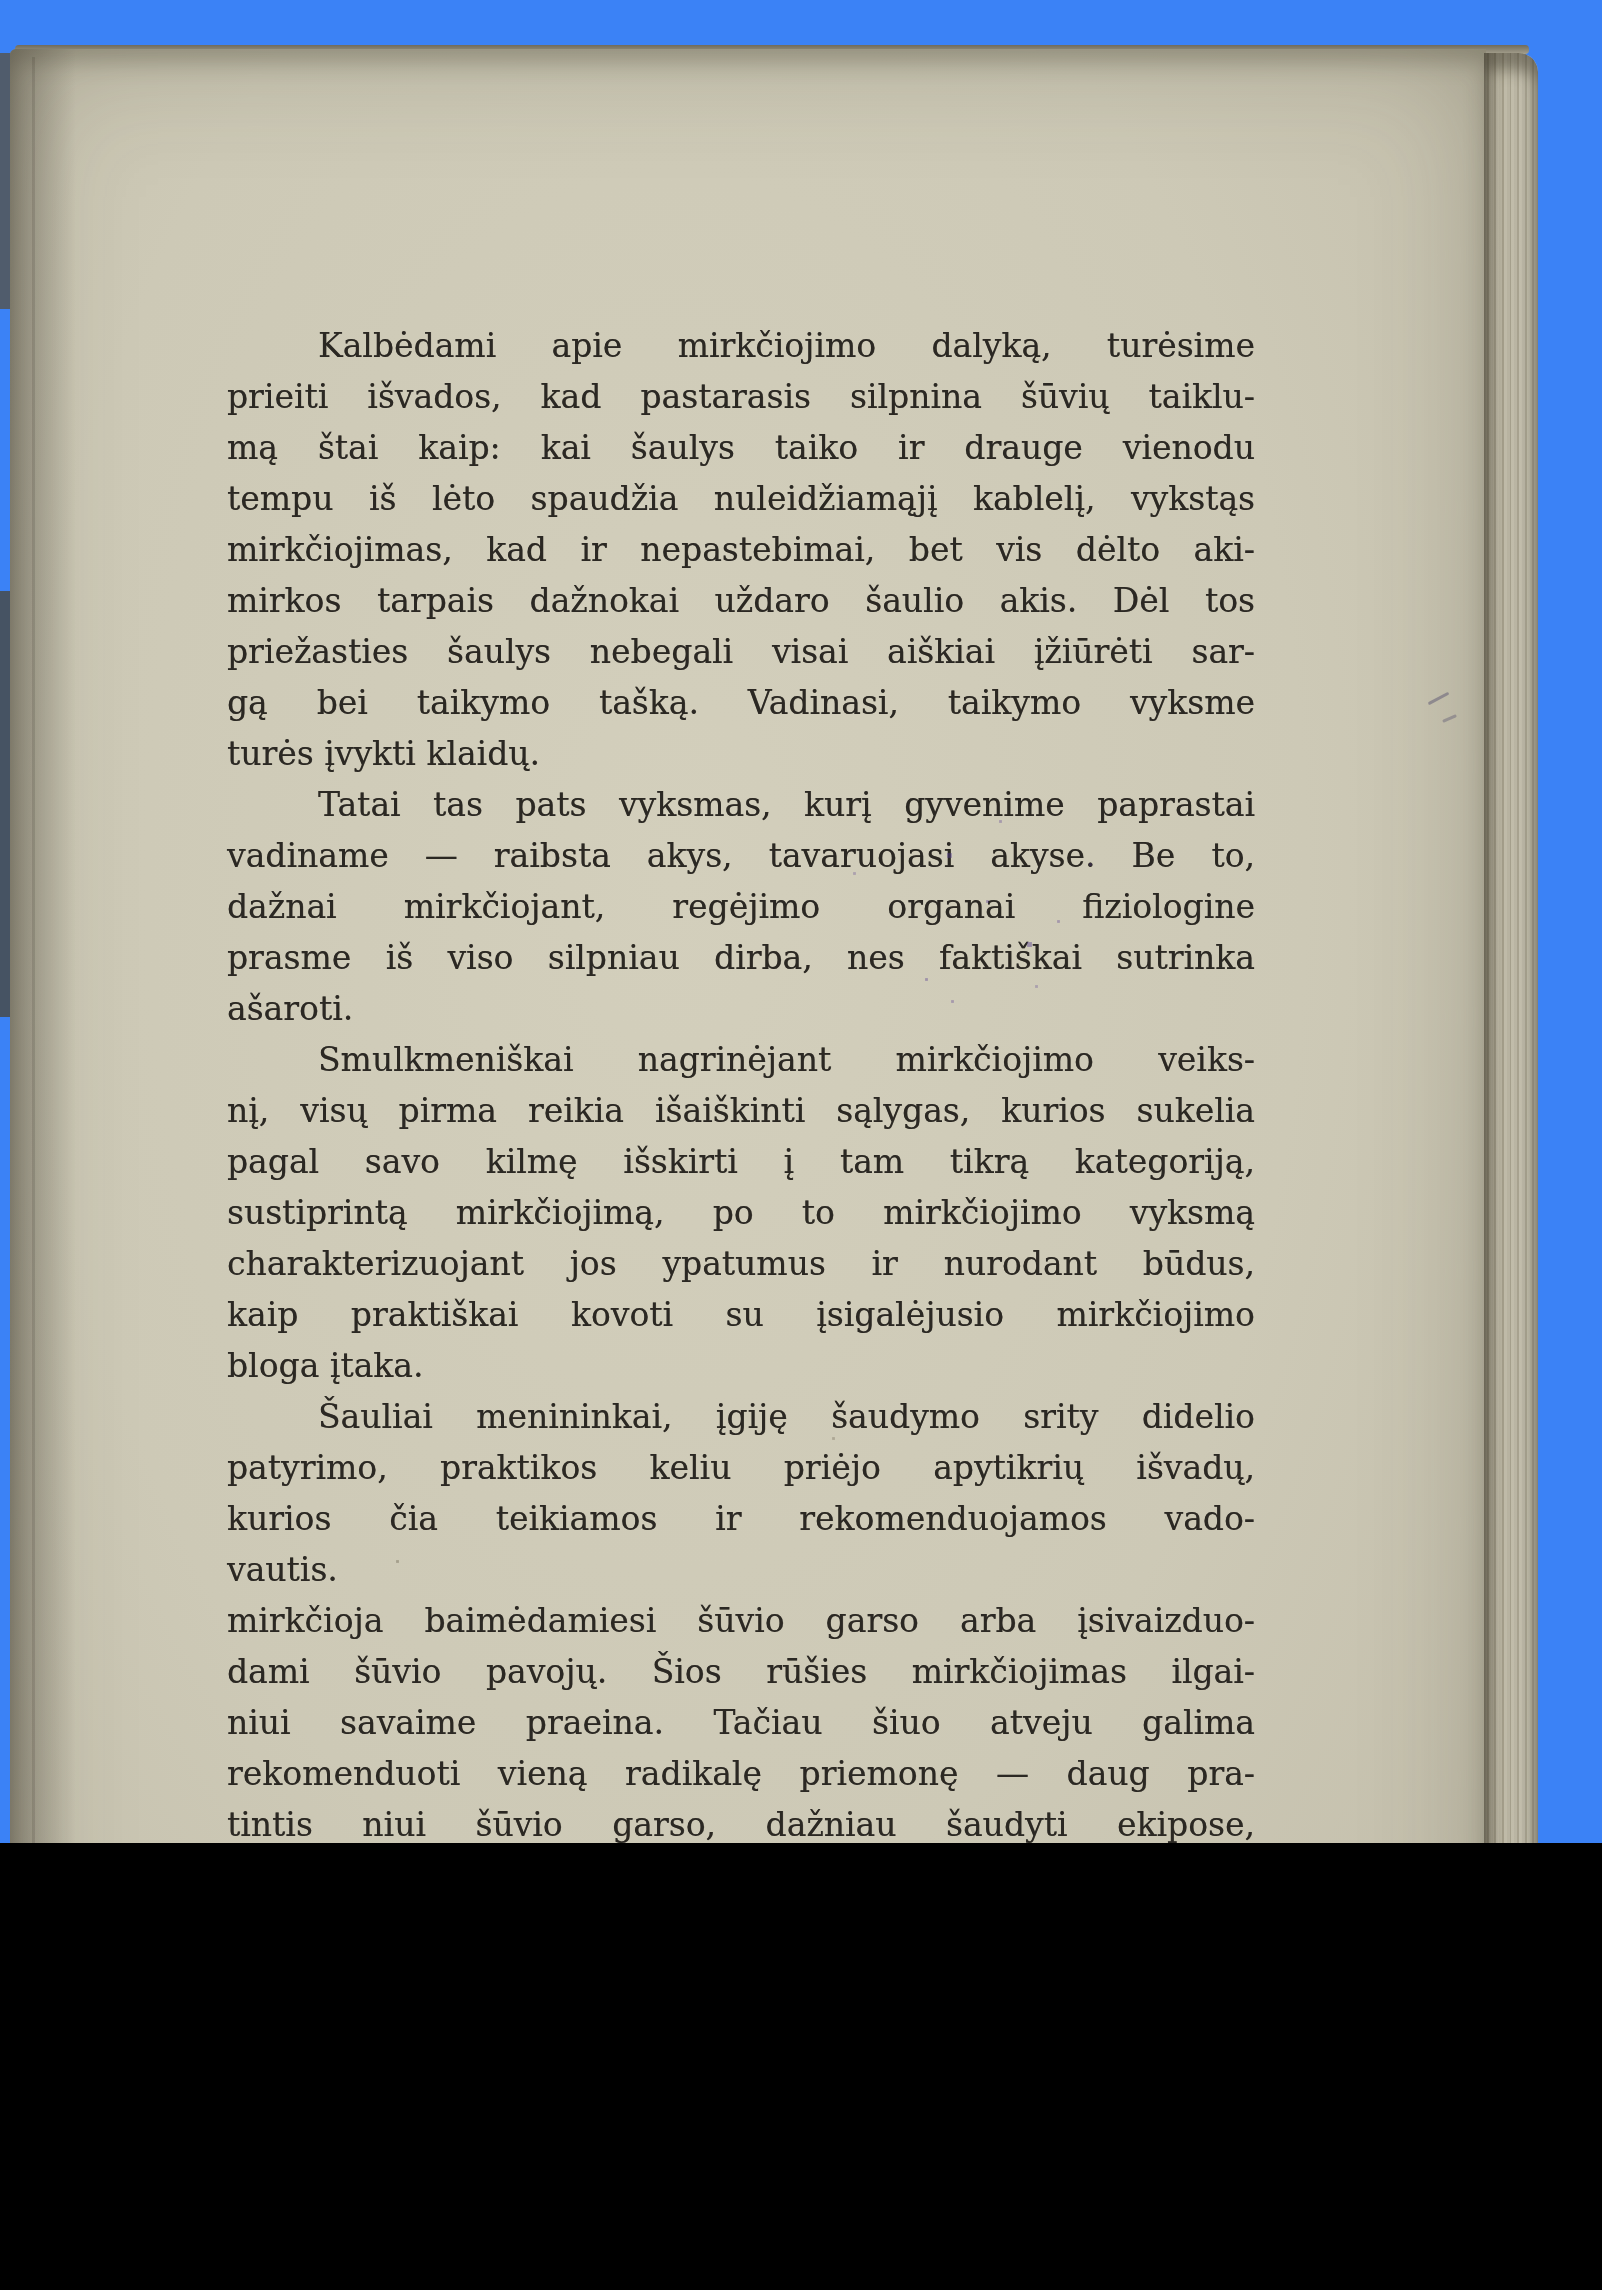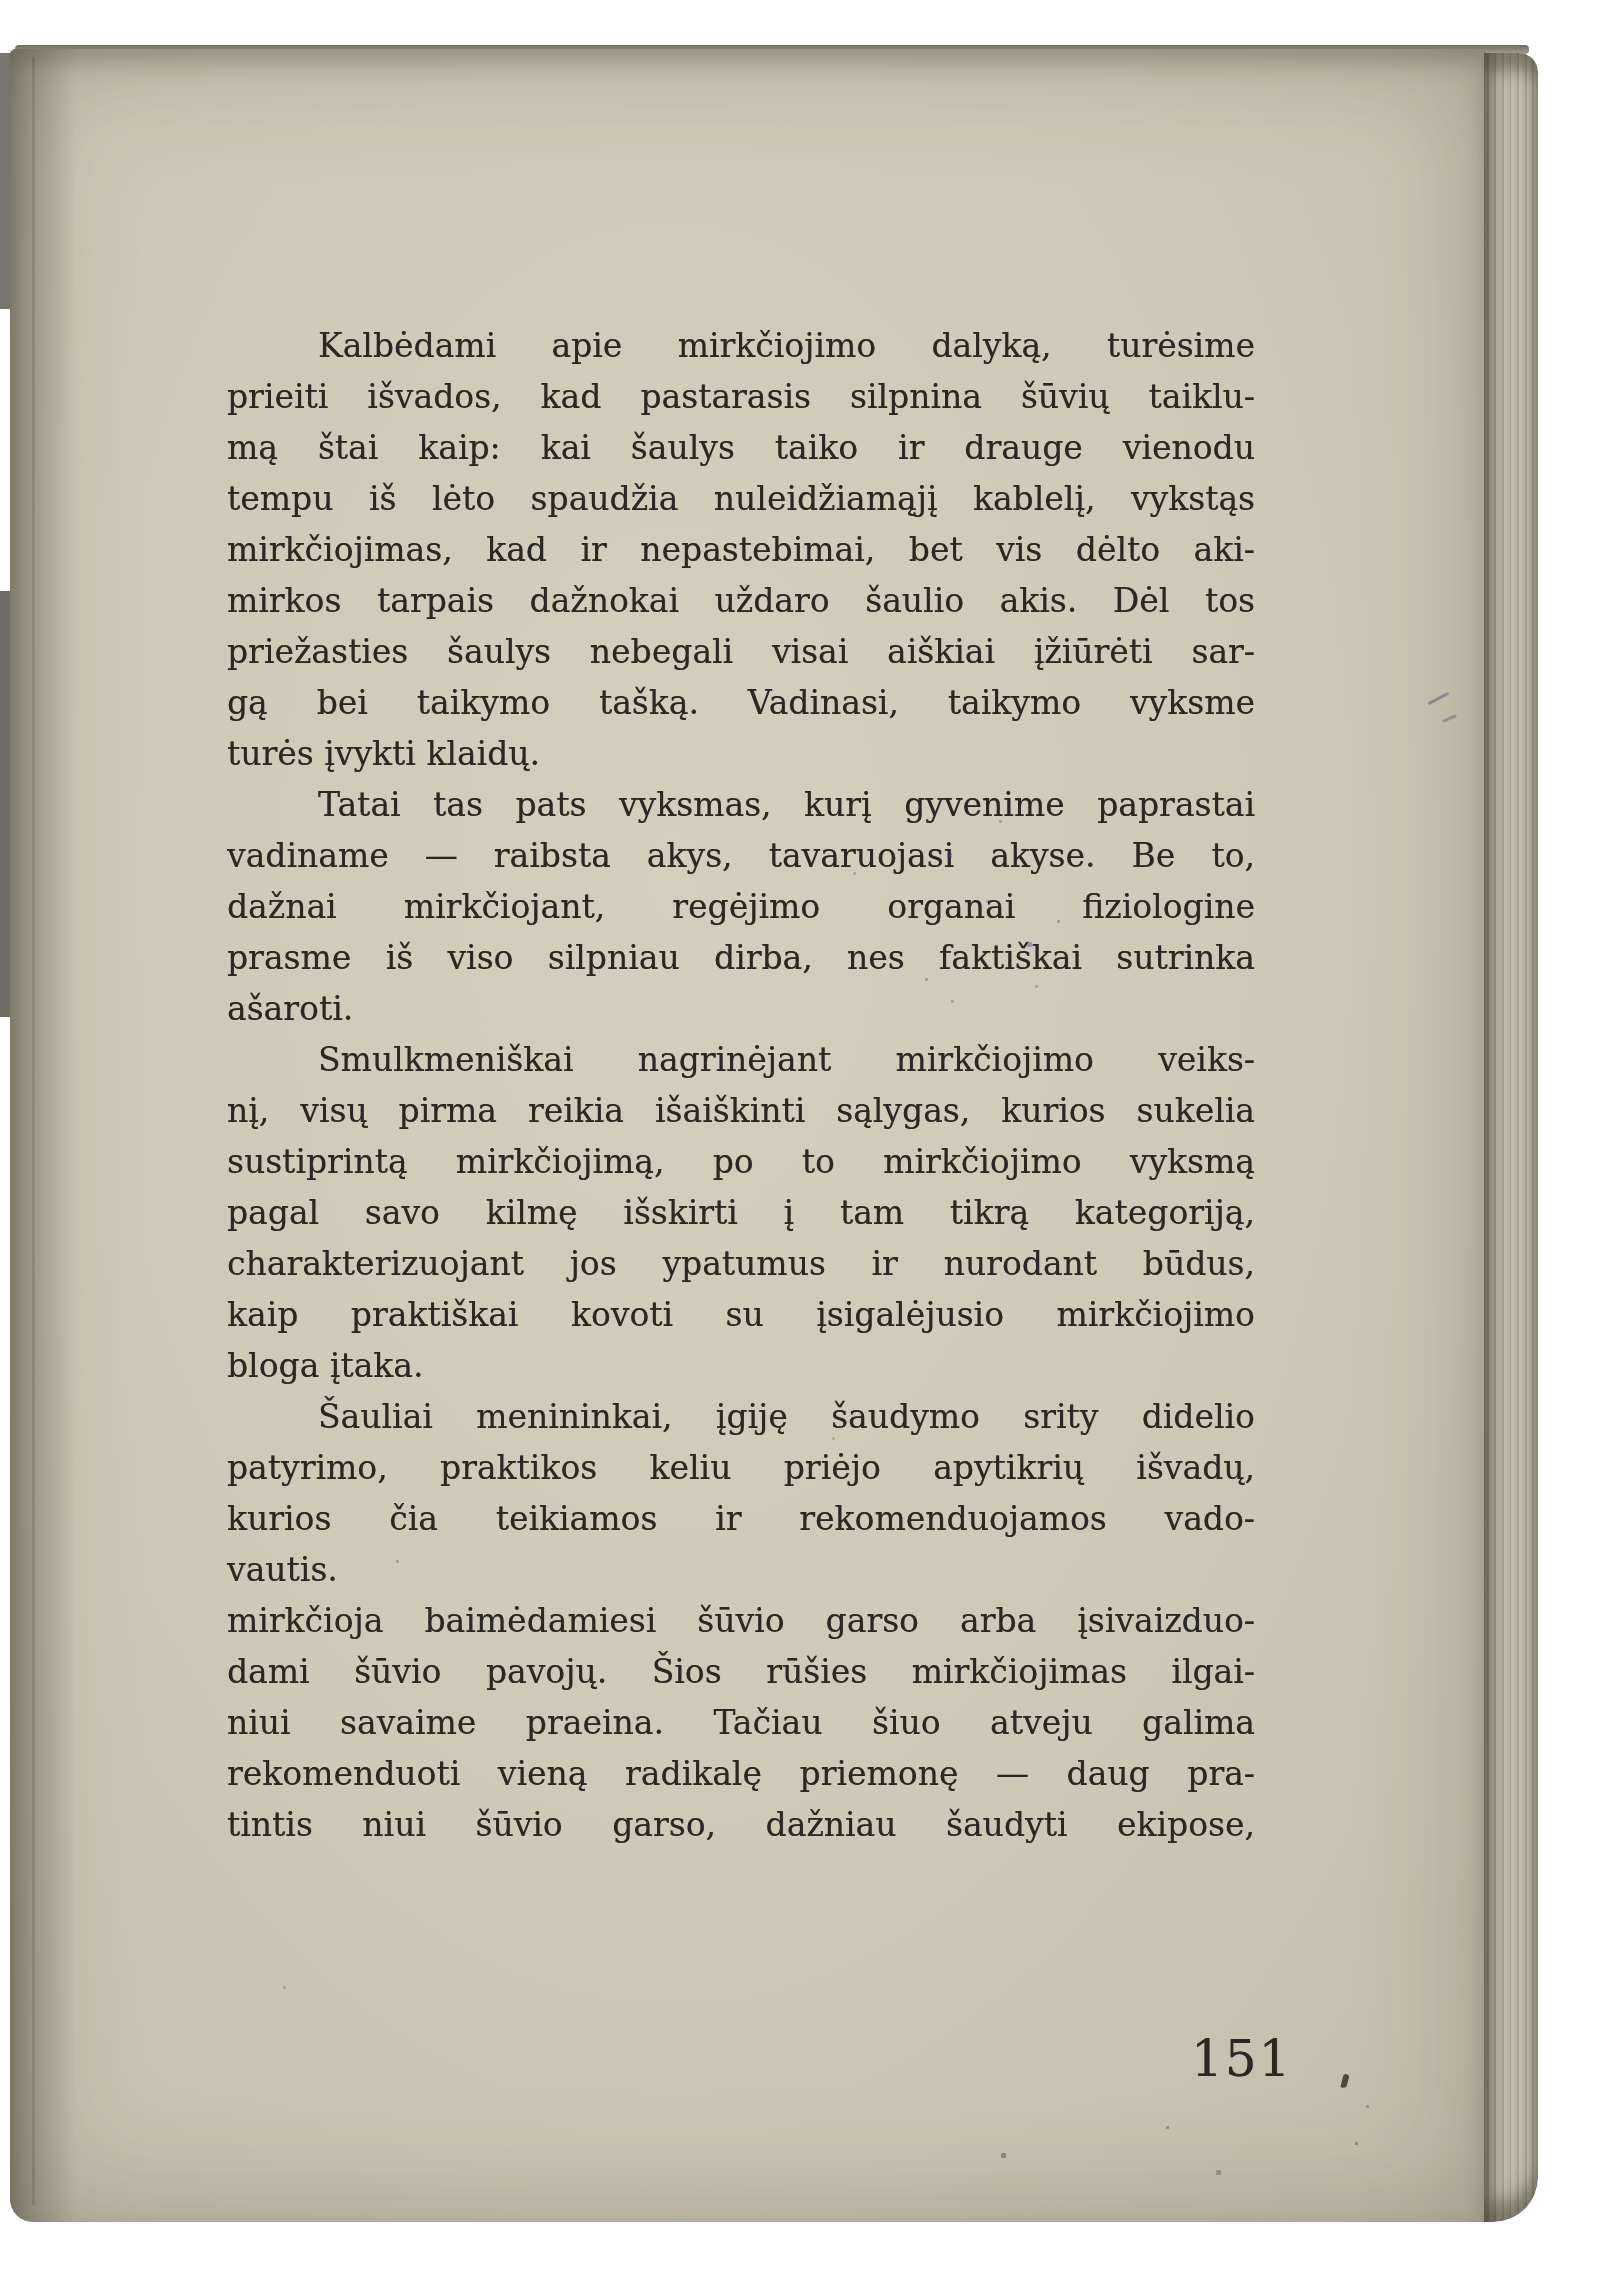--- a/index.html
+++ b/index.html
@@ -1,19 +1,19 @@
 <!DOCTYPE html>
 <html style="font-size:15px"><head>
 <meta charset="utf-8">
 <style>
   html,body{margin:0;padding:0;background:#000;}
   .scan{
     position:relative;
-    width:1602px;height:2290px;
-    background:#ffffff;
+    width:1602px;height:1843px;
+    background:#3b82f6;
     overflow:hidden;
     font-family:"DejaVu Serif", serif;
   }
   
   .sliver-a{position:absolute;left:0;top:53px;width:12.3px;height:256px;background:#56534a;opacity:.8;}
   .sliver-b{position:absolute;left:0;top:591px;width:9.5px;height:426px;background:#4a473e;opacity:.8;}
   
   .paper{
     position:absolute;left:9.5px;top:49px;width:1476px;height:2173px;
     background:radial-gradient(ellipse at 45% 38%, #d3cfbc 0%, #cdc9b6 55%, #c1bca9 100%);
@@ -117,22 +117,22 @@
       <div class="line ind">Tatai tas pats vyksmas, kurį gyvenime paprastai</div>
       <div class="line">vadiname — raibsta akys, tavaruojasi akyse. Be to,</div>
       <div class="line">dažnai mirkčiojant, regėjimo organai fiziologine</div>
       <div class="line">prasme iš viso silpniau dirba, nes faktiškai sutrinka</div>
       <div class="line last">ašaroti.</div>
     </div>
 
     <div>
       <div class="line ind">Smulkmeniškai nagrinėjant mirkčiojimo veiks-</div>
       <div class="line">nį, visų pirma reikia išaiškinti sąlygas, kurios sukelia</div>
+      <div class="line">pagal savo kilmę išskirti į tam tikrą kategoriją,</div>
       <div class="line">sustiprintą mirkčiojimą, po to mirkčiojimo vyksmą</div>
-      <div class="line">pagal savo kilmę išskirti į tam tikrą kategoriją,</div>
       <div class="line">charakterizuojant jos ypatumus ir nurodant būdus,</div>
       <div class="line">kaip praktiškai kovoti su įsigalėjusio mirkčiojimo</div>
       <div class="line last">bloga įtaka.</div>
     </div>
 
     <div>
       <div class="line ind">Šauliai menininkai, įgiję šaudymo srity didelio</div>
       <div class="line">patyrimo, praktikos keliu priėjo apytikrių išvadų,</div>
       <div class="line">kurios čia teikiamos ir rekomenduojamos vado-</div>
       <div class="line last">vautis.</div>

